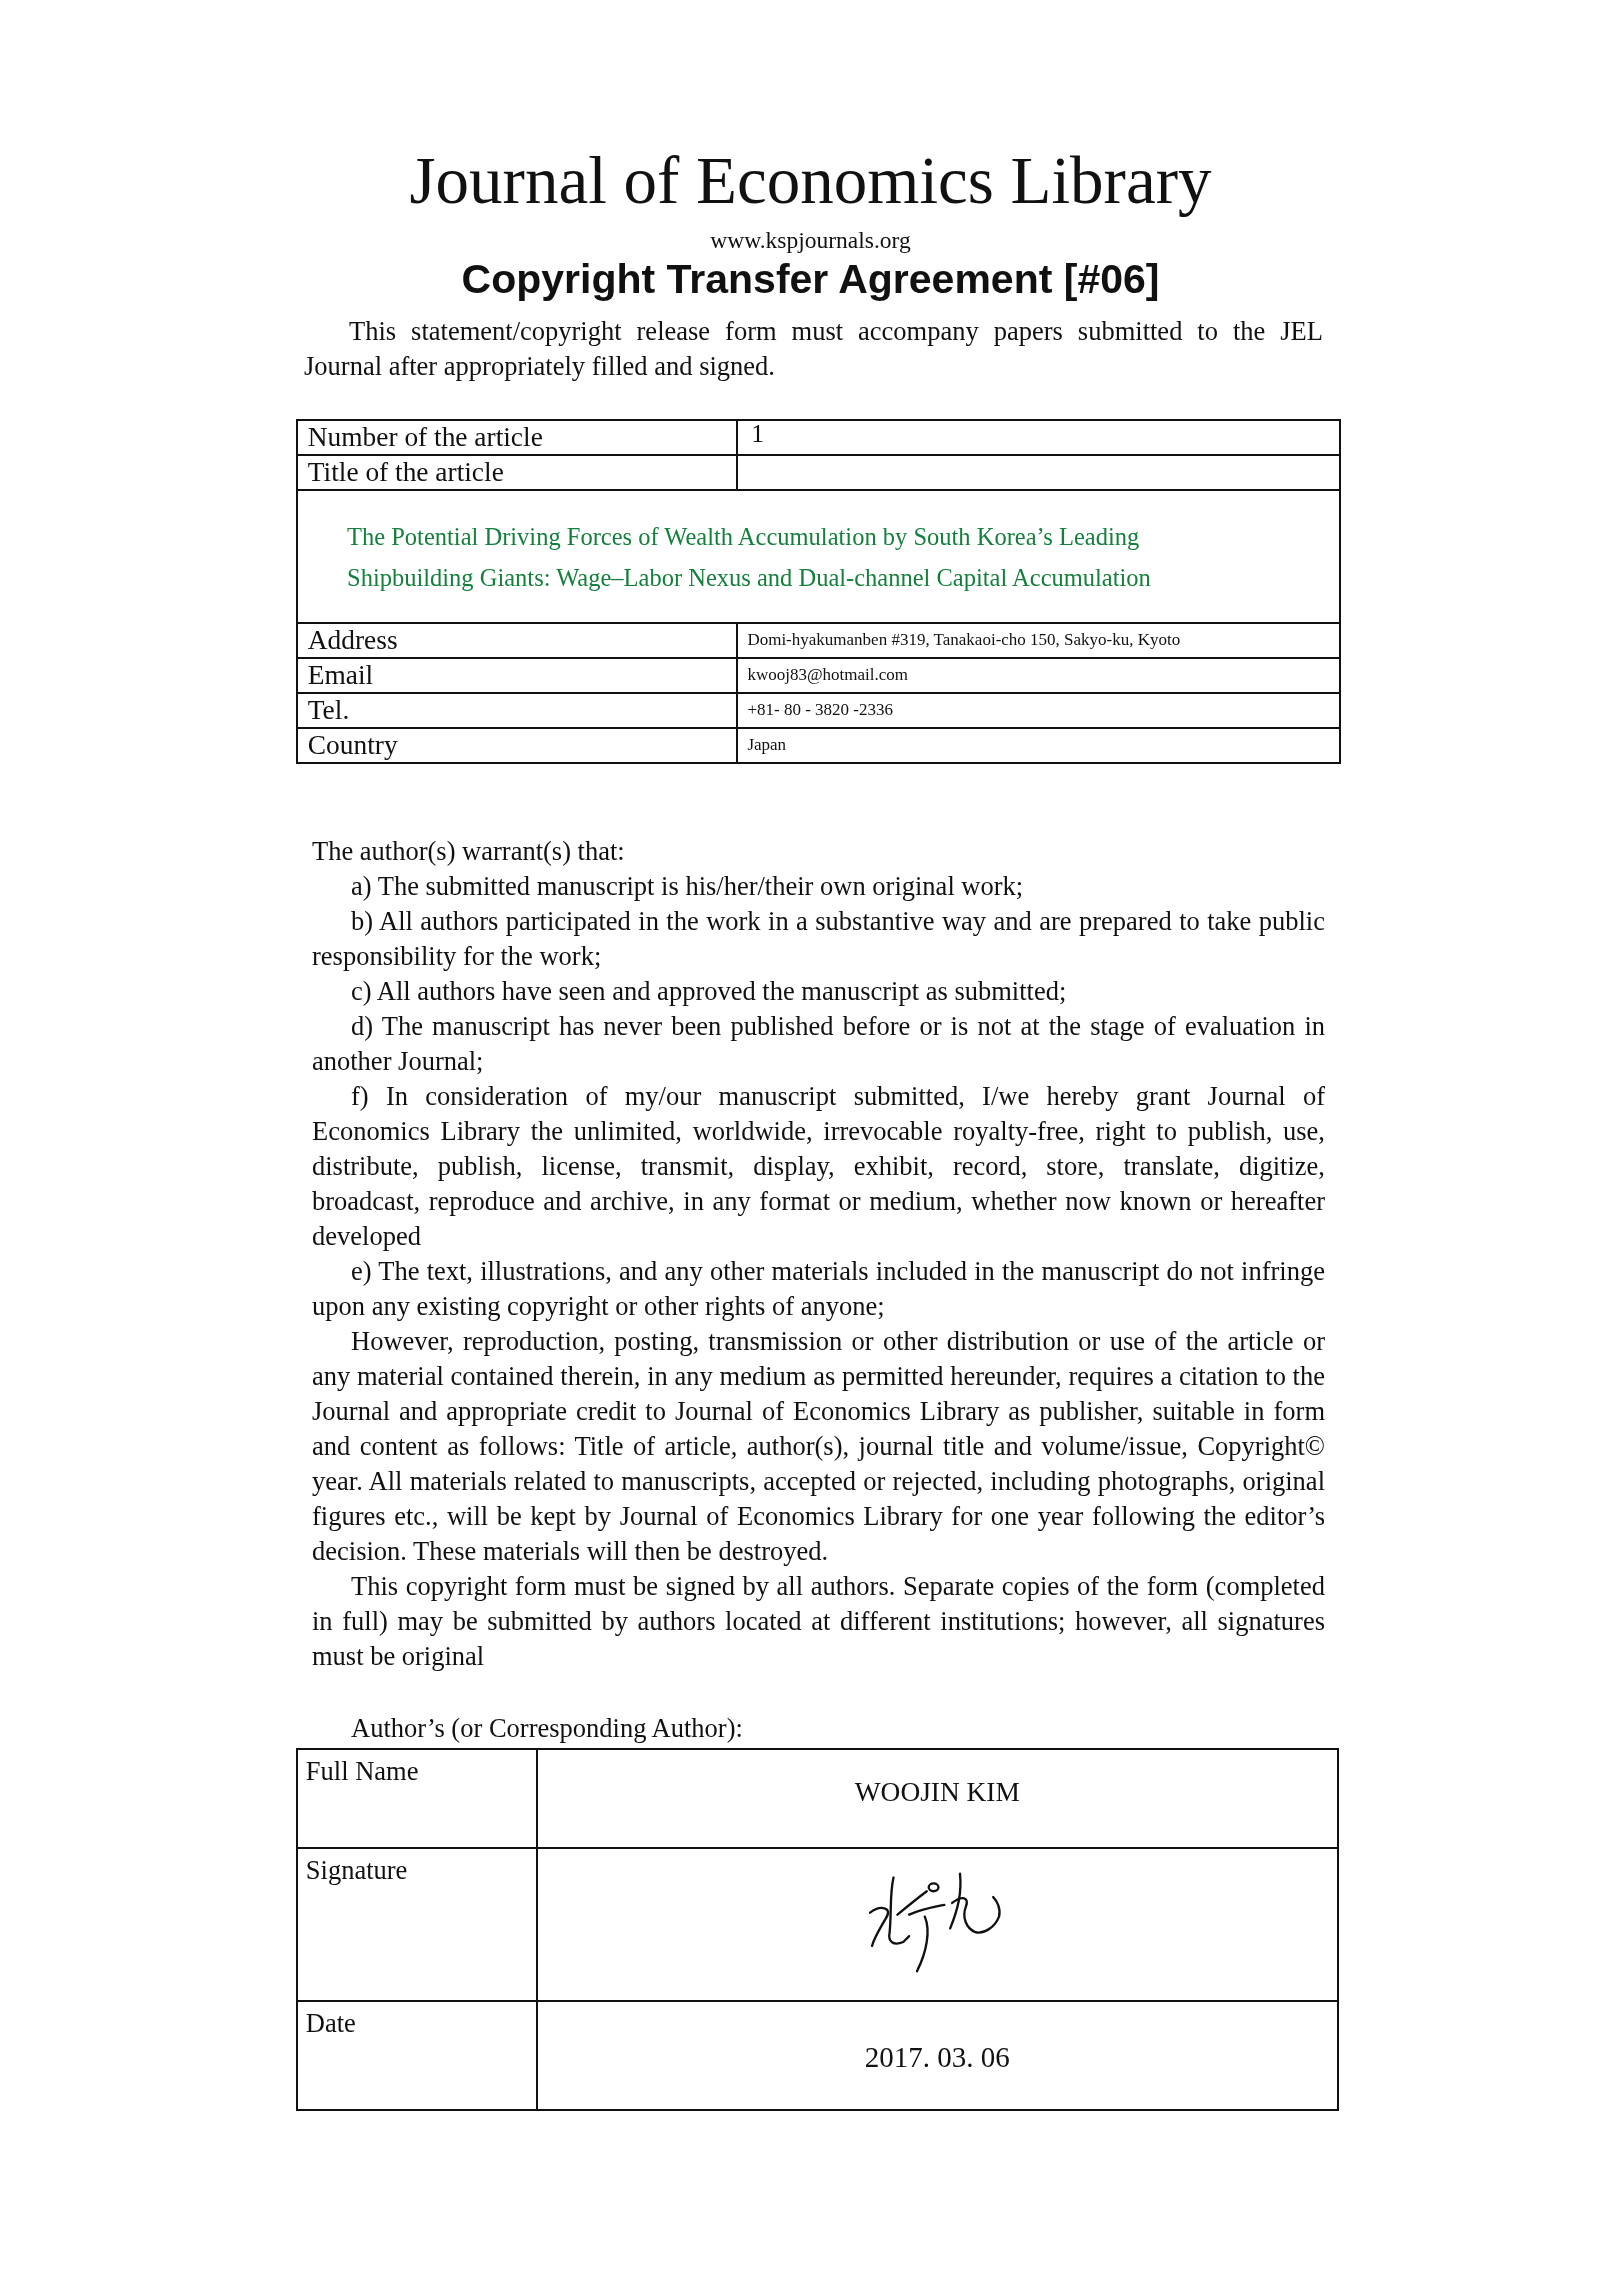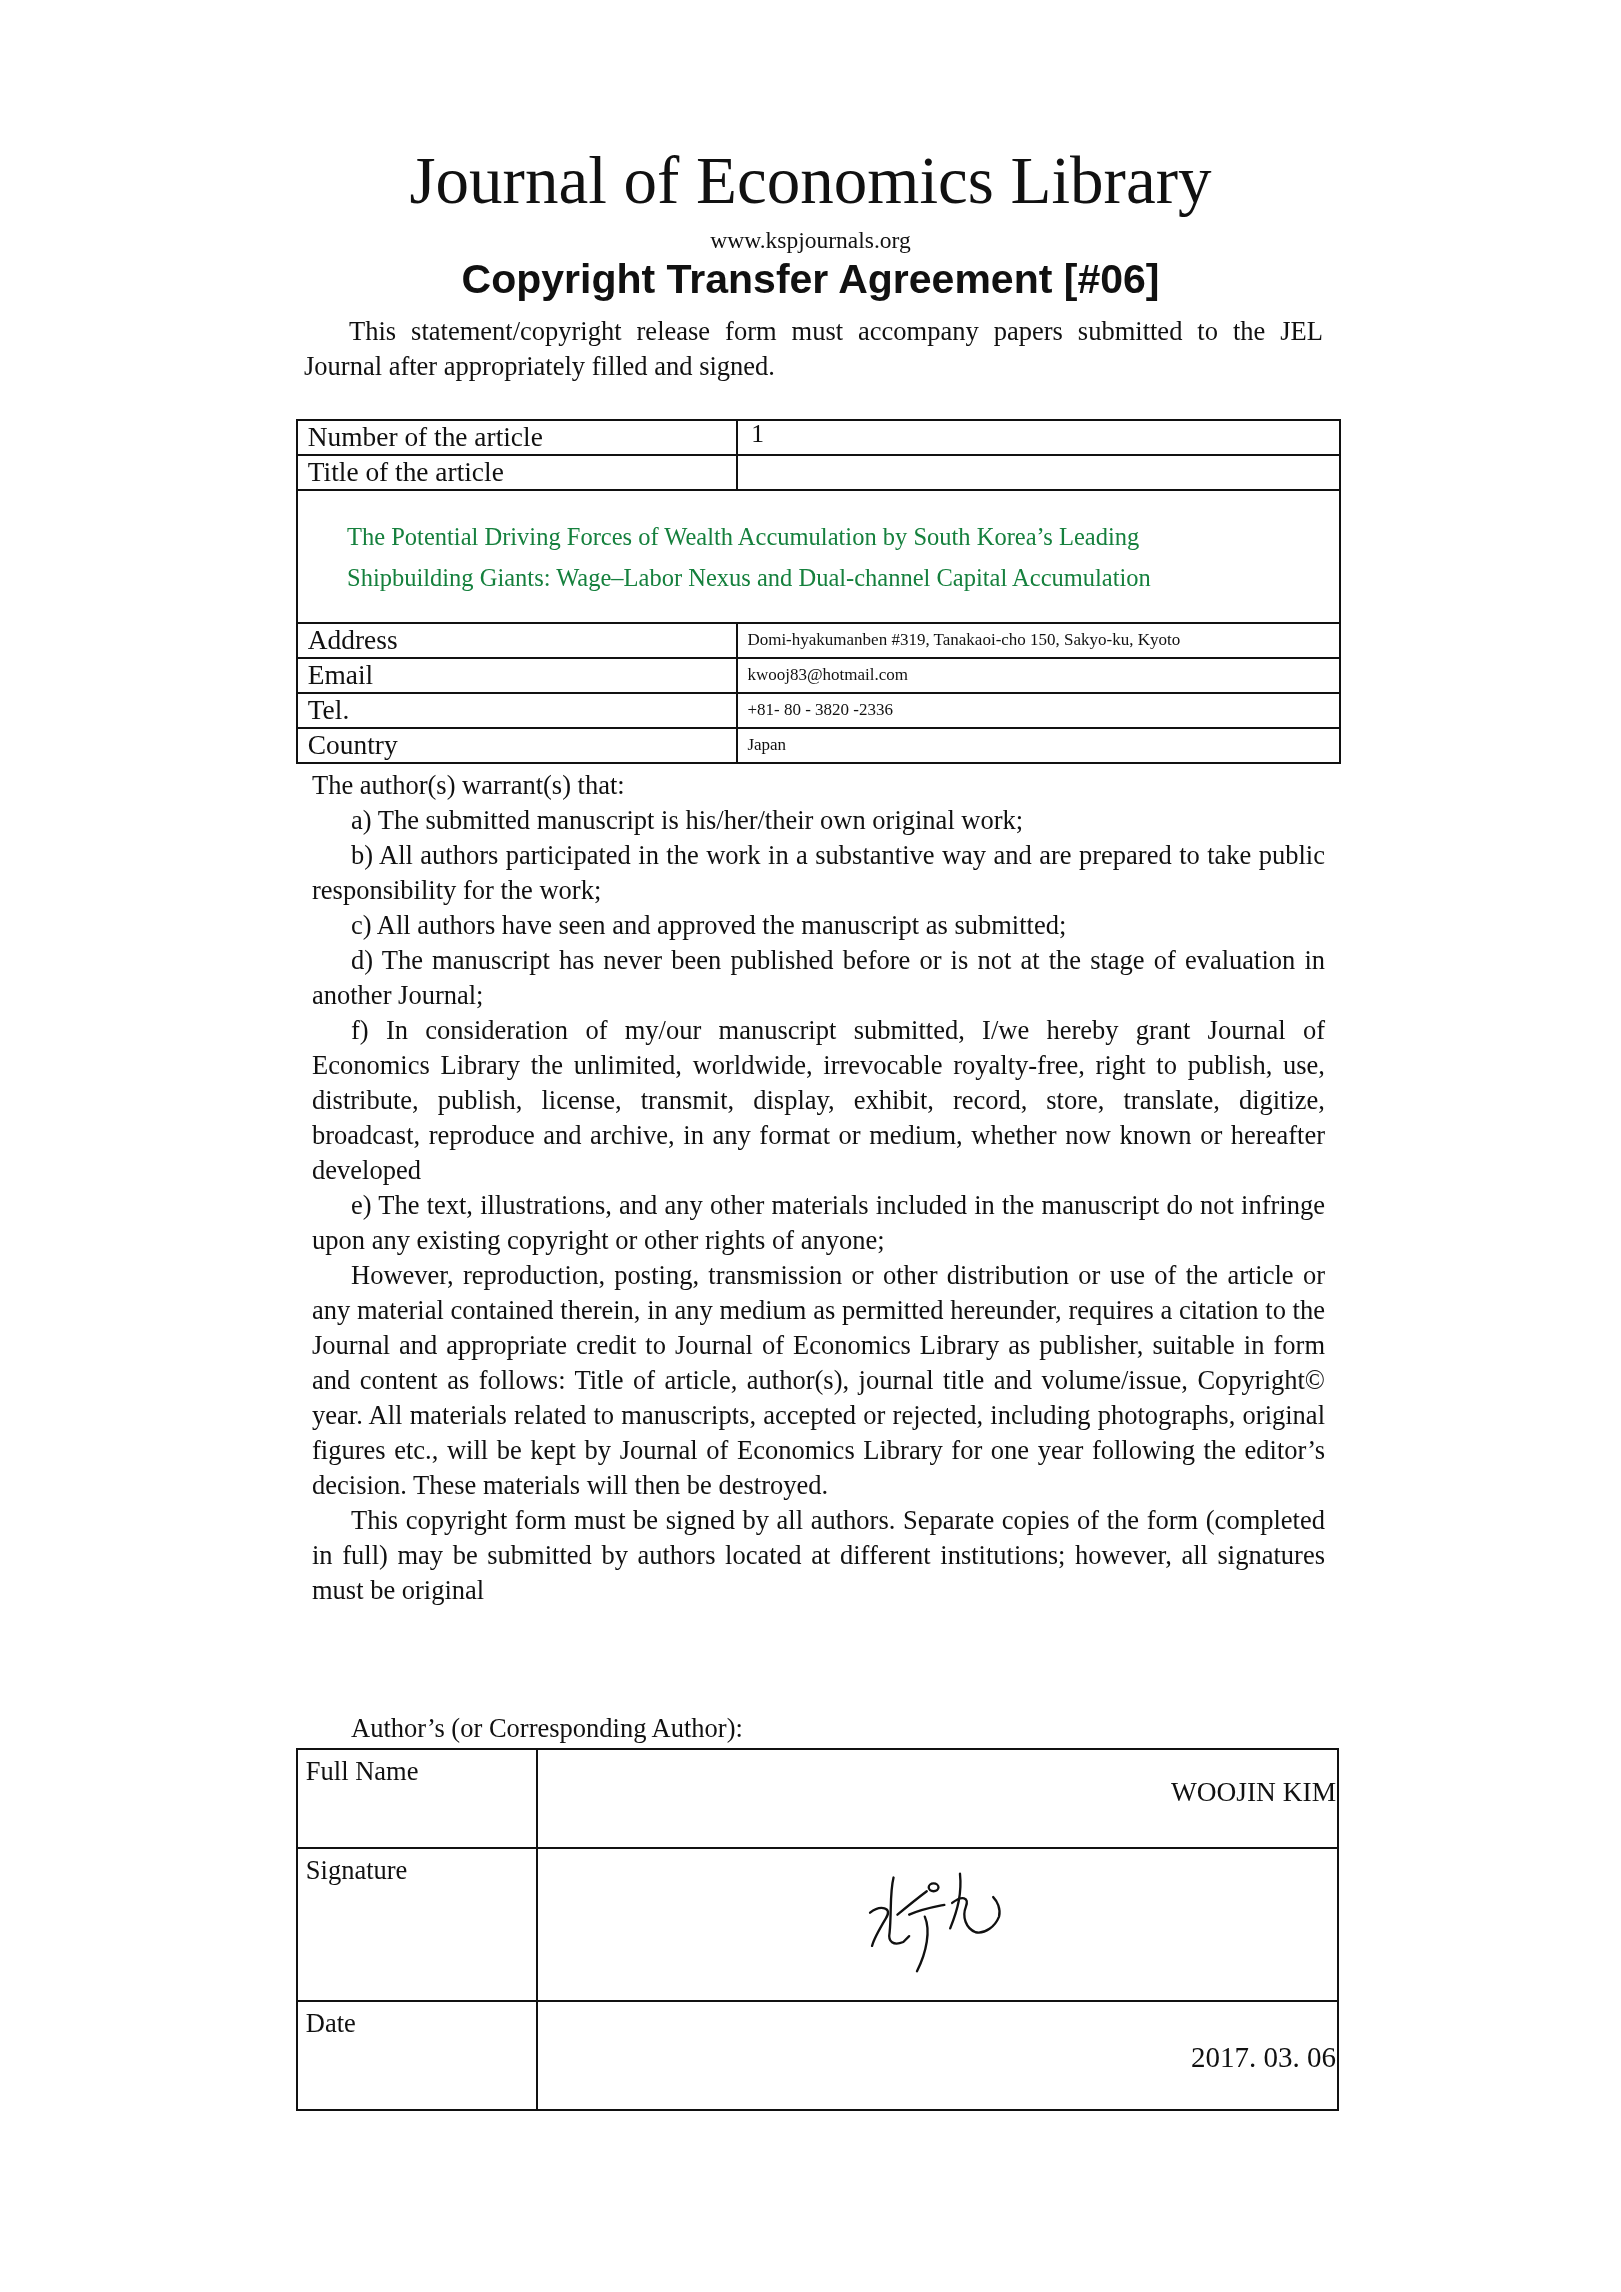--- a/index.html
+++ b/index.html
@@ -35,36 +35,36 @@
     .info-table td { border: 2.5px solid #111; padding: 0 9.8px; vertical-align: top; }
     .info-table .lbl { width: 418px; height: 33px; line-height: 33px; }
     .info-table .val { font-size: 17px; line-height: 31px; }
     .info-table .val.num { font-size: 25.5px; line-height: 25.5px; padding-left: 13.7px; }
     .info-table .title-cell {
       height: 131px; vertical-align: middle; padding: 0 39px 0 49px;
       font-size: 24.5px; line-height: 41px; color: #15803d;
     }
 
     .warrant {
-      position: absolute; left: 312px; width: 1013px; top: 768px;
+      position: absolute; left: 312px; width: 1013px; top: 834px;
       font-size: 26.5px; line-height: 35px; text-align: justify;
     }
     .warrant p { margin: 0; }
     .warrant .ind { text-indent: 39px; }
 
     .author-heading {
       position: absolute; left: 351px; top: 1713px; font-size: 26.5px;
     }
     .author-table {
       position: absolute; left: 296px; top: 1748px; width: 1043px;
       border-collapse: collapse; font-size: 26.5px;
     }
     .author-table td { border: 2.5px solid #111; vertical-align: top; }
     .author-table .lbl { width: 222px; padding: 5.9px 7.8px; }
-    .author-table .val { text-align: right; }
+    .author-table .val { text-align: center; }
     .row-name td { height: 69px; }
     .row-sign td { height: 139px; }
     .row-date td { height: 67px; }
     .row-name .val { padding-top: 27.4px; font-size: 27.4px; }
     .row-date .val { padding-top: 39px; font-size: 29px; }
     .sig-svg { display: block; margin: 7.8px auto 0 auto; }
   </style>
 </head>
 <body>
 

